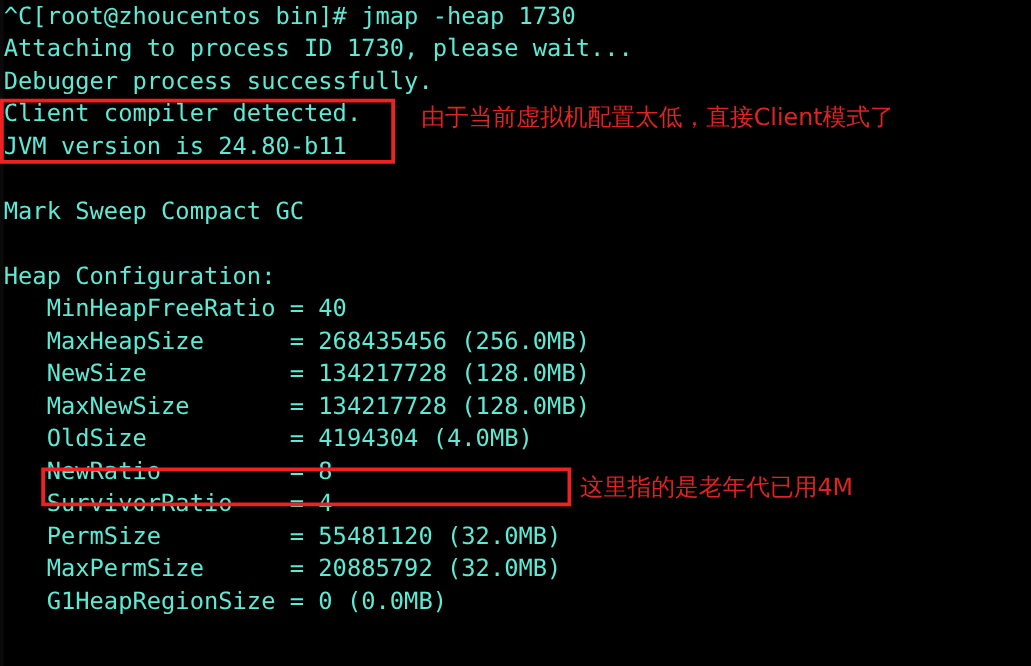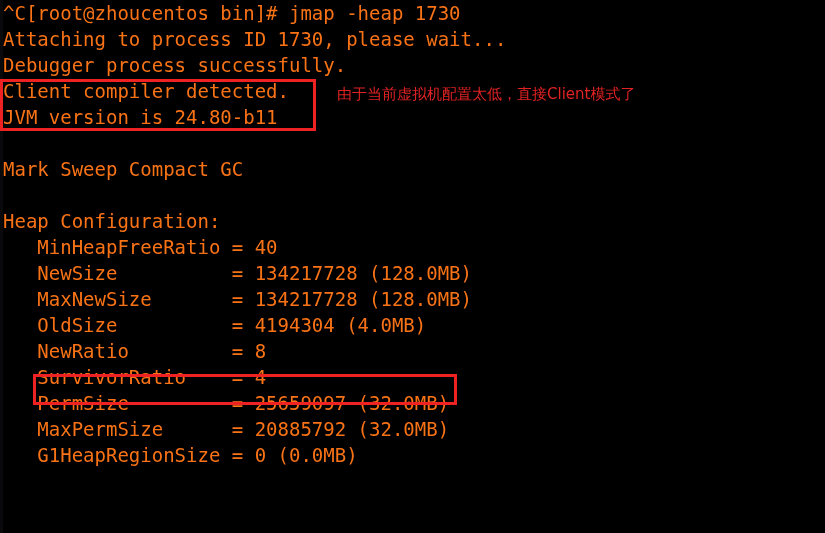--- a/index.html
+++ b/index.html
@@ -40,21 +40,21 @@
     width: 825px;
     padding: 0;
     margin: 0;
   }
 
   .line {
     height: 26px;
     line-height: 26px;
     font-size: 19px;
     letter-spacing: 0px;
-    color: #f97316;
+    color: #5eead4;
     white-space: pre;
     padding-left: 3px;
     font-family: "DejaVu Sans Mono", "Liberation Mono", monospace;
   }
 
   .line.blank {
     color: transparent;
   }
 
   
@@ -77,21 +77,21 @@
     left: 33px;
     top: 374px;
     width: 424px;
     height: 31px;
   }
 
   
   .note {
     position: absolute;
     color: #e02222;
-    font-size: 15px;
+    font-size: 19px;
     line-height: 26px;
     white-space: pre;
     font-family: "DejaVu Sans", "Liberation Sans", sans-serif;
   }
 
   #note-client-mode {
     left: 337px;
     top: 81px;
   }
 
@@ -111,28 +111,30 @@
     <div class="line">^C[root@zhoucentos bin]# jmap -heap 1730</div>
     <div class="line">Attaching to process ID 1730, please wait...</div>
     <div class="line">Debugger process successfully.</div>
     <div class="line">Client compiler detected.</div>
     <div class="line">JVM version is 24.80-b11</div>
     <div class="line blank"></div>
     <div class="line">Mark Sweep Compact GC</div>
     <div class="line blank"></div>
     <div class="line">Heap Configuration:</div>
     <div class="line">   MinHeapFreeRatio = 40</div>
+    <div class="line">   MaxHeapSize      = 268435456 (256.0MB)</div>
     <div class="line">   NewSize          = 134217728 (128.0MB)</div>
     <div class="line">   MaxNewSize       = 134217728 (128.0MB)</div>
     <div class="line">   OldSize          = 4194304 (4.0MB)</div>
     <div class="line">   NewRatio         = 8</div>
     <div class="line">   SurvivorRatio    = 4</div>
-    <div class="line">   PermSize         = 25659097 (32.0MB)</div>
+    <div class="line">   PermSize         = 55481120 (32.0MB)</div>
     <div class="line">   MaxPermSize      = 20885792 (32.0MB)</div>
     <div class="line">   G1HeapRegionSize = 0 (0.0MB)</div>
   </div>
 
   <div class="hl-box" id="hl-box-compiler"></div>
   <div class="hl-box" id="hl-box-oldsize"></div>
 
   <div class="note" id="note-client-mode">由于当前虚拟机配置太低，直接Client模式了</div>
+  <div class="note" id="note-oldsize">这里指的是老年代已用4M</div>
 
 </div>
 
 </body></html>

